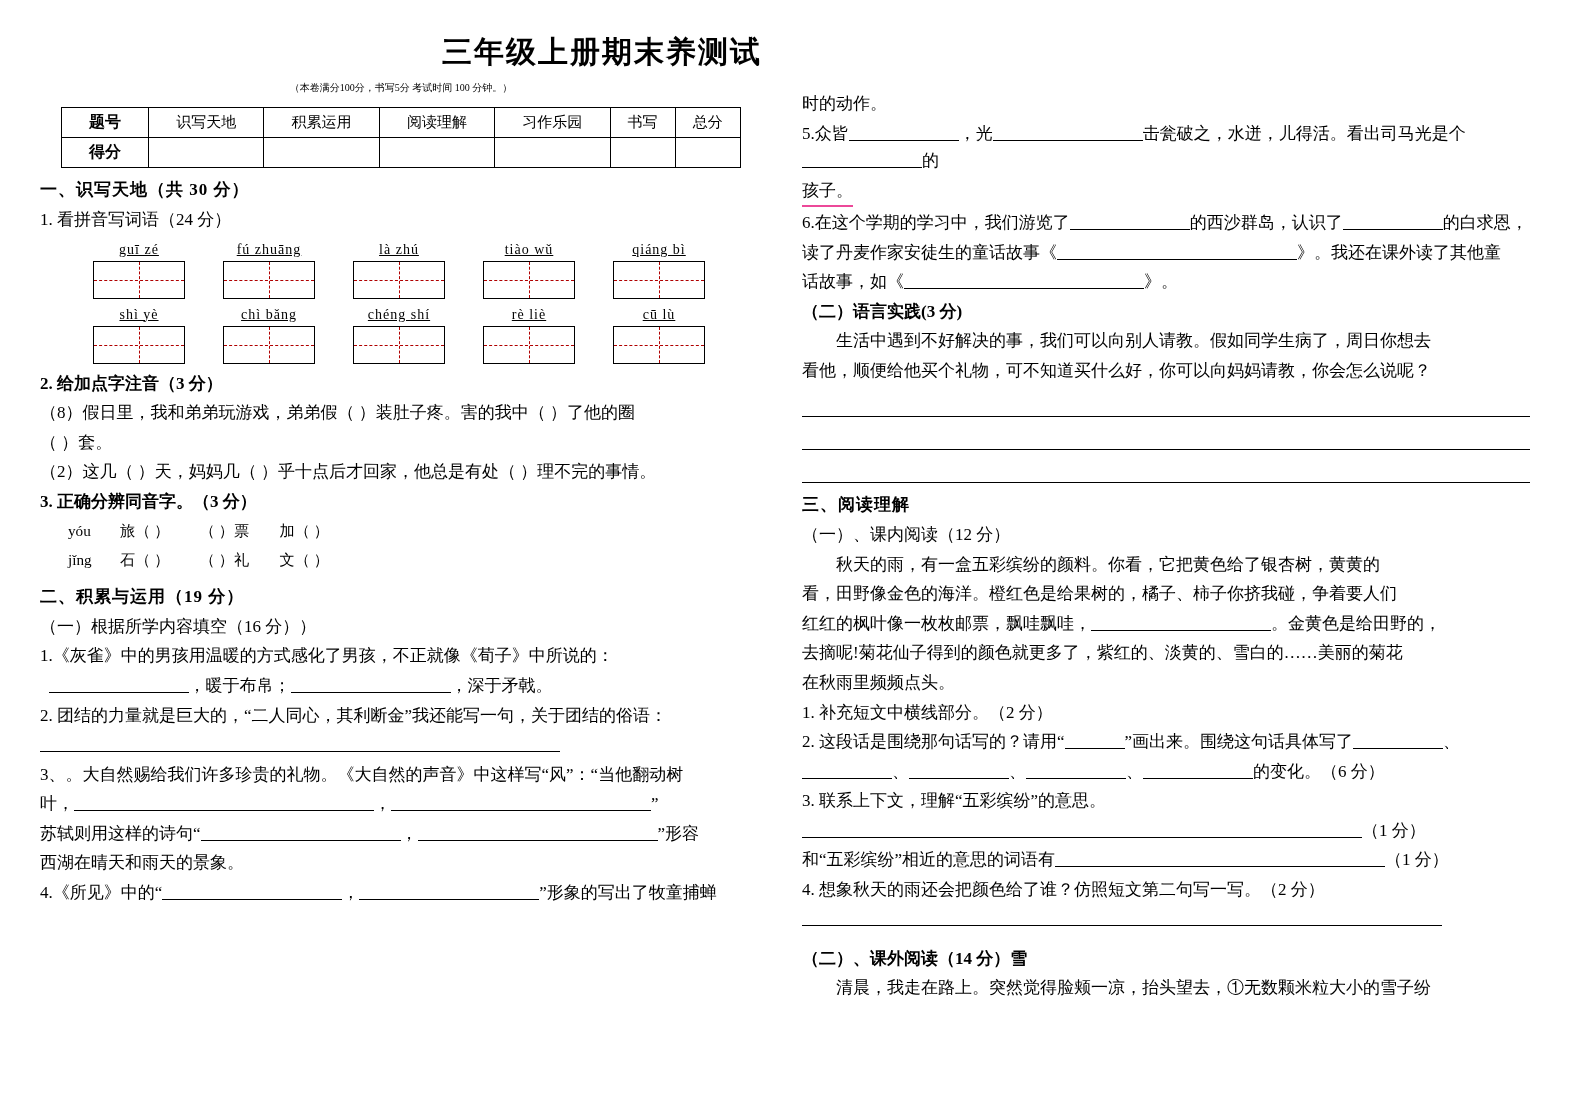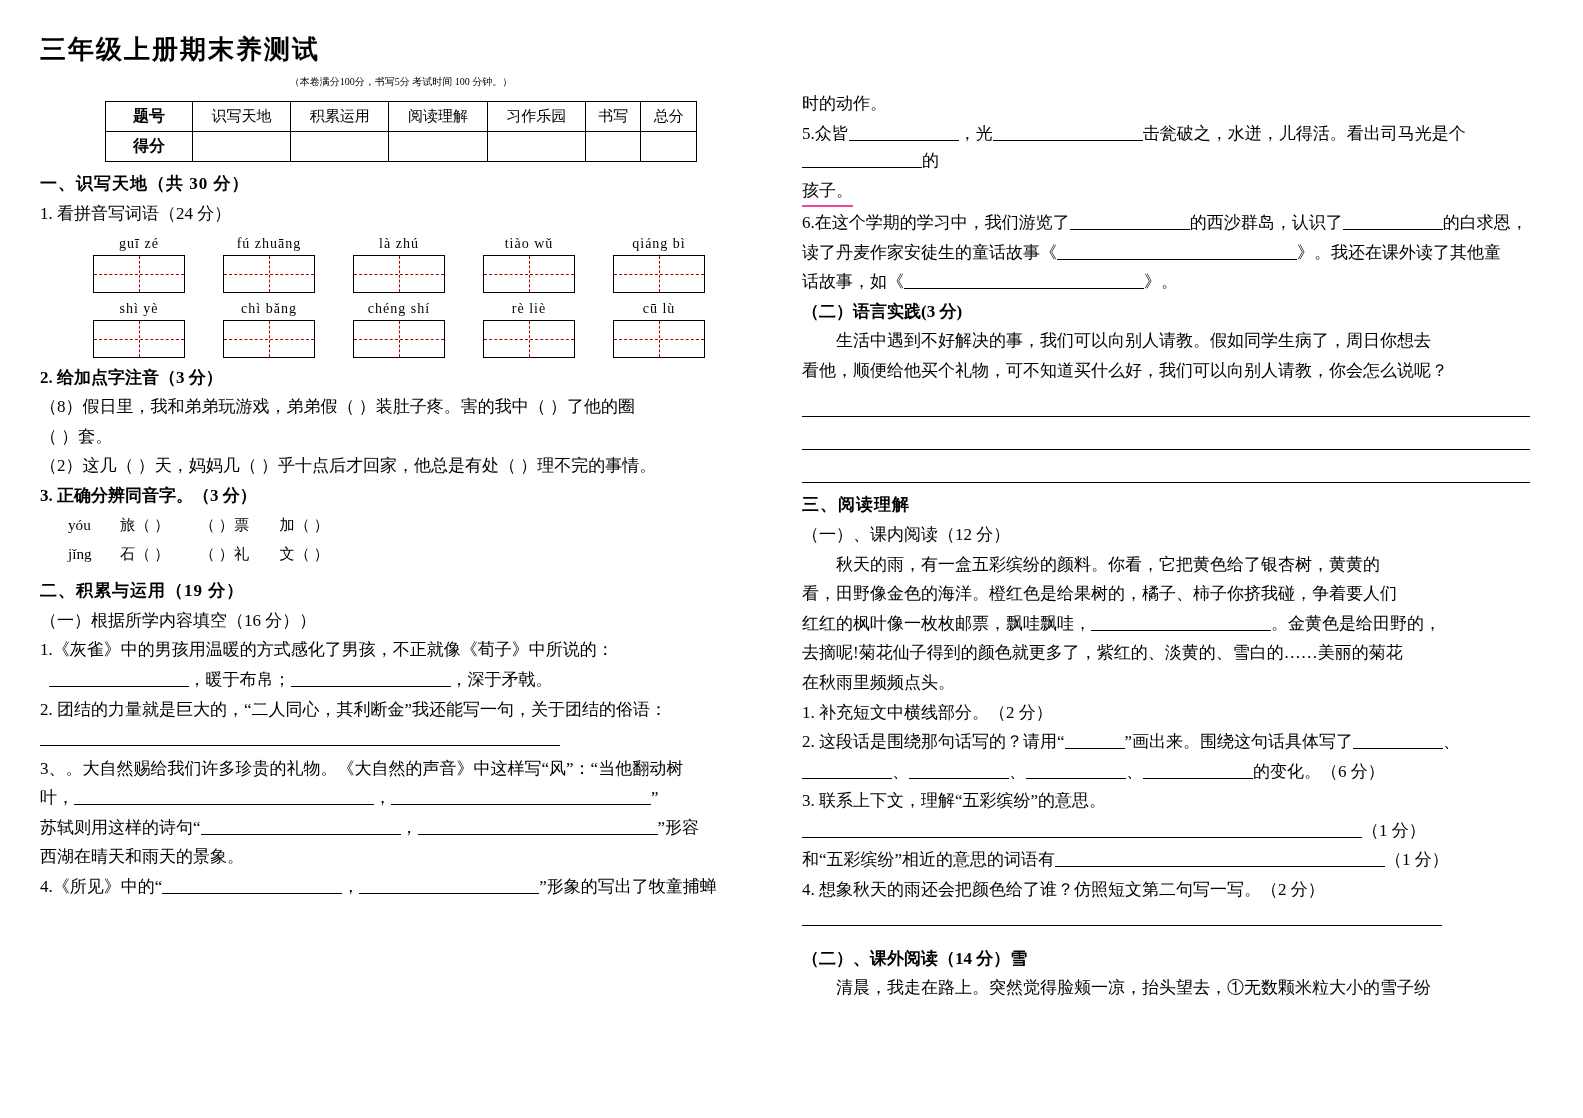--- a/index.html
+++ b/index.html
@@ -16,37 +16,37 @@
     padding:26px 40px 0 40px;
     box-sizing:border-box;
     display:flex;
     gap:34px;
   }
   .col{width:728px; box-sizing:border-box;}
   .col.left{padding-right:6px;}
   .col.right{padding-top:62px;}
 
   .title{
-    text-align:left;
-    font-size:26px;
+    text-align:right;
+    font-size:30px;
     font-weight:bold;
     letter-spacing:2px;
     margin:6px 0 8px 0;
     font-family:Liberation Serif, serif;
   }
   .subtitle{
     text-align:center;
     font-size:10px;
     margin-bottom:12px;
   }
 
   table.score{
     border-collapse:collapse;
     margin:0 auto 10px auto;
-    width:592px;
+    width:680px;
   }
   table.score td{
     border:1px solid #000;
     height:29px;
     text-align:center;
     font-size:15px;
     padding:0 4px;
   }
   table.score td.head{font-weight:bold; font-size:16px; width:78px;}
 
@@ -63,21 +63,21 @@
   }
   .line.indent{text-indent:2em;}
 
   
   .pinyin-row{
     display:flex;
     gap:0px;
     margin:8px 0 0 0;
     padding-left:34px;
   }
-  .pinyin-cell{width:130px; text-align:center; font-size:14px; letter-spacing:1px;}
+  .pinyin-cell{width:130px; text-align:center; font-size:14px; letter-spacing:1px;text-decoration:underline;}
   .grid-row{
     display:flex;
     gap:0px;
     margin:3px 0 6px 0;
     padding-left:34px;
   }
   .grid-cell{width:130px; display:flex; justify-content:center;}
   .tian{
     width:92px;height:38px;
     border:1px solid #000;
@@ -260,21 +260,21 @@
     </div>
     <div class="line">
       <span>读了丹麦作家安徒生的童话故事《</span><span class="u w240"></span><span>》。我还在课外读了其他童</span>
     </div>
     <div class="line">
       <span>话故事，如《</span><span class="u w240"></span><span>》。</span>
     </div>
 
     <div class="line" style="font-weight:bold">（二）语言实践(3 分)</div>
     <div class="line indent">生活中遇到不好解决的事，我们可以向别人请教。假如同学生病了，周日你想去</div>
-    <div class="line">看他，顺便给他买个礼物，可不知道买什么好，我们可以向别人请教，你会怎么说呢？</div>
+    <div class="line">看他，顺便给他买个礼物，可不知道买什么好，你可以向妈妈请教，你会怎么说呢？</div>
     <div class="blankline"></div>
     <div class="blankline"></div>
     <div class="blankline"></div>
 
     <h2 class="section">三、阅读理解</h2>
     <div class="line">（一）、课内阅读（12 分）</div>
 
     <div class="line indent">秋天的雨，有一盒五彩缤纷的颜料。你看，它把黄色给了银杏树，黄黄的</div>
     <div class="line">看，田野像金色的海洋。橙红色是给果树的，橘子、柿子你挤我碰，争着要人们</div>
     <div class="line">

